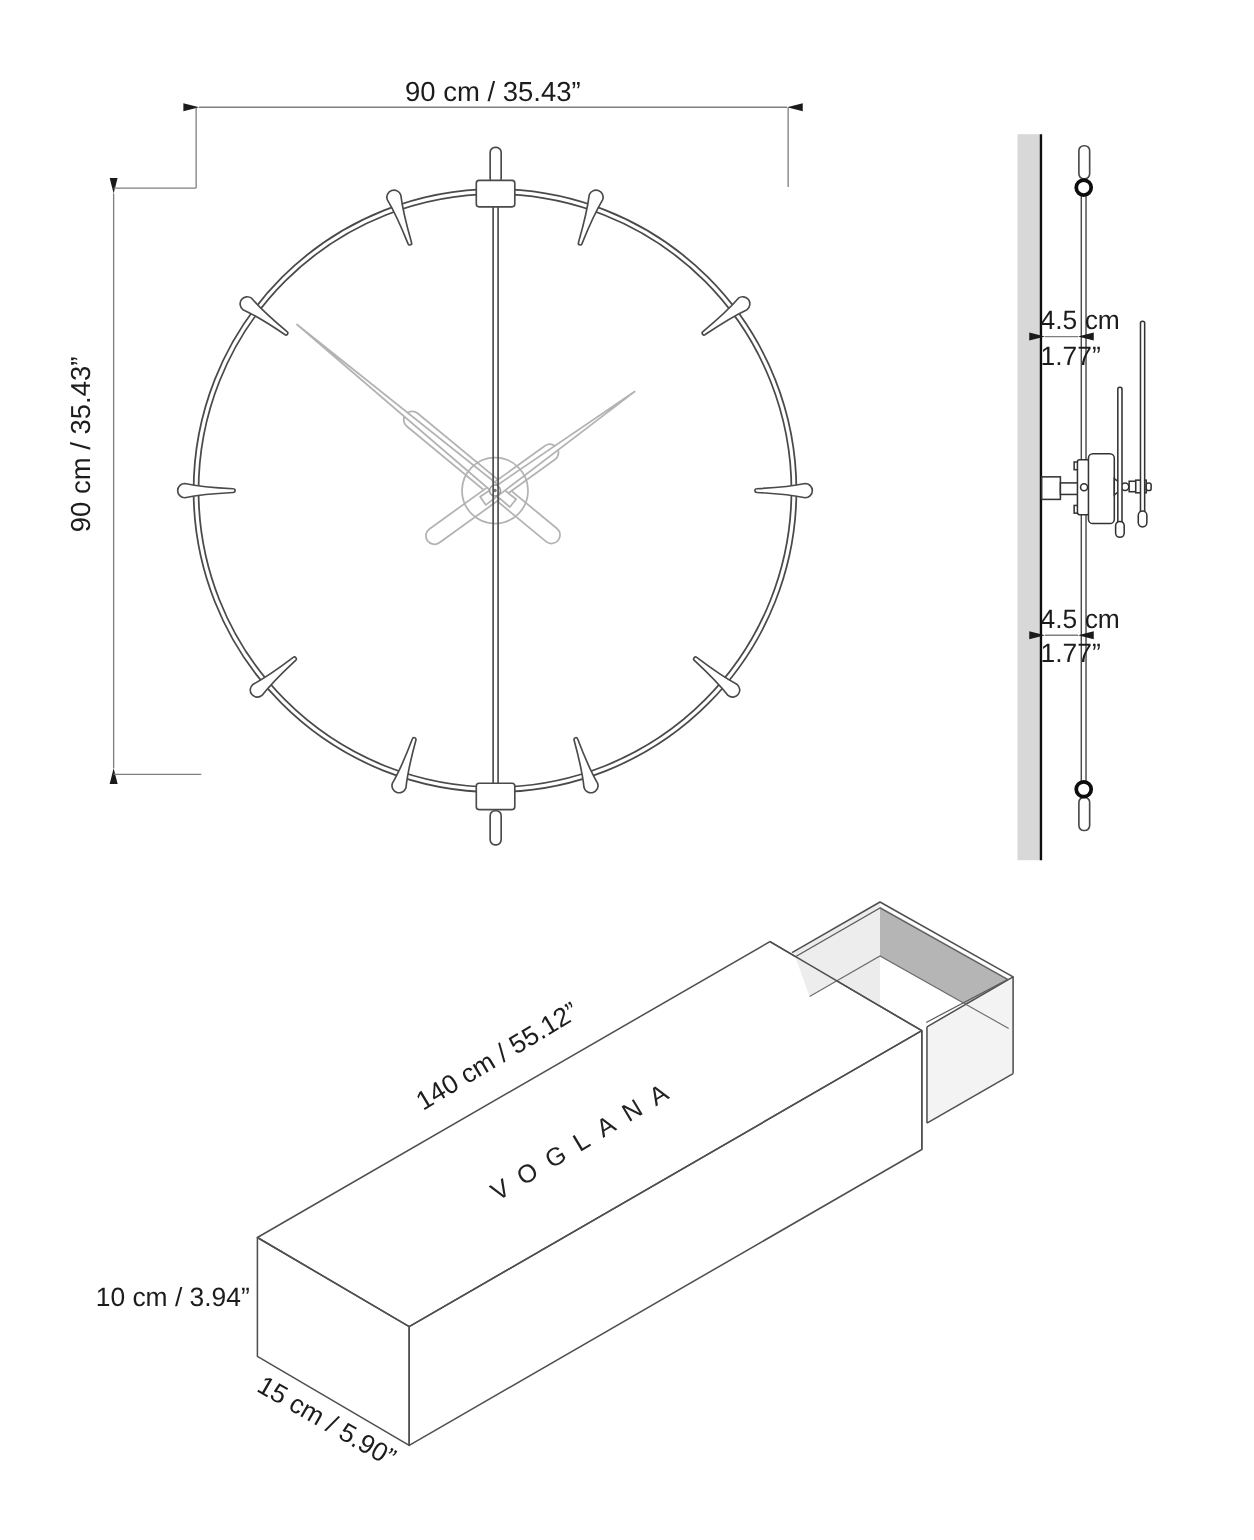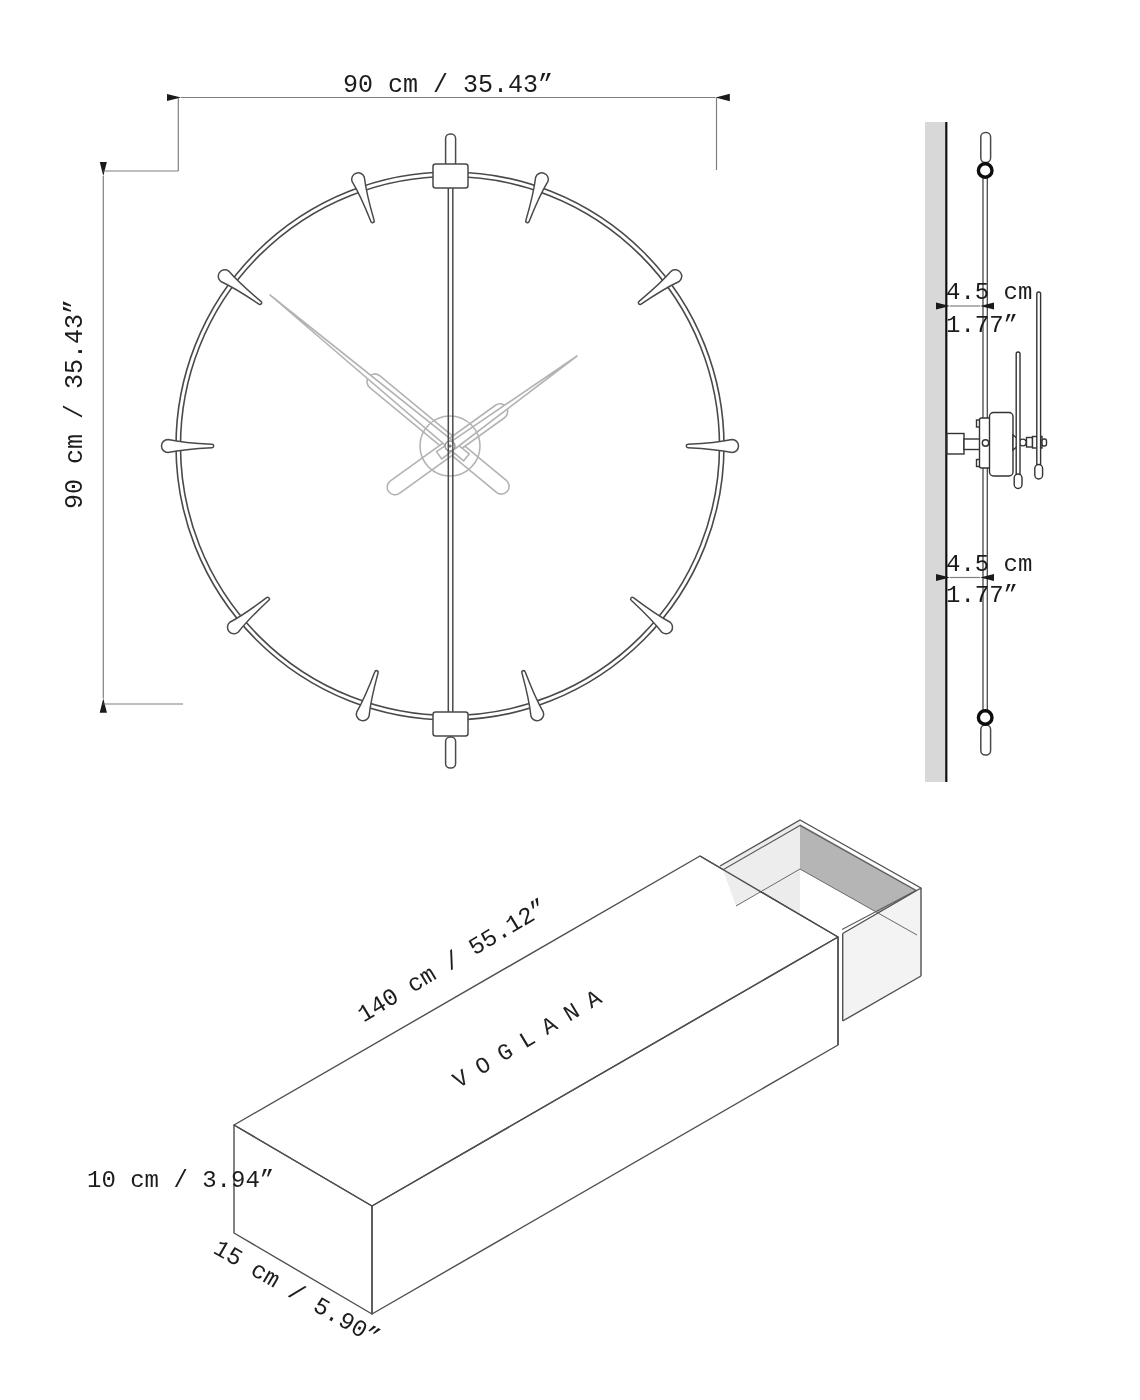--- a/index.html
+++ b/index.html
@@ -1,17 +1,17 @@
 <!DOCTYPE html>
 <html><head>
 <meta charset="utf-8">
 <style>
   html,body{margin:0;padding:0;background:#ffffff;}
   #canvas{position:relative;width:1140px;height:1400px;background:#ffffff;overflow:hidden;
-          font-family:Liberation Mono, monospace;}
+          font-family:Liberation Sans, sans-serif;}
   svg{display:block}
   .dim-text{font-size:25px;fill:#1c1c1c;}
   .dim-text-sm{font-size:24px;fill:#1c1c1c;}
   .brand-text{font-size:23px;fill:#222222;letter-spacing:12px;}
   .dimline{stroke:#7f7f7f;stroke-width:1.2;fill:none;}
   .ring{stroke:#4a4a4a;stroke-width:1.6;fill:none;}
   .tick{stroke:#4a4a4a;stroke-width:1.5;fill:#ffffff;}
   .rod{stroke:#4a4a4a;stroke-width:1.5;fill:none;}
   .rodpart{stroke:#4a4a4a;stroke-width:1.5;fill:#ffffff;}
   .hand{stroke:#b3b3b3;stroke-width:1.6;fill:#ffffff;}

